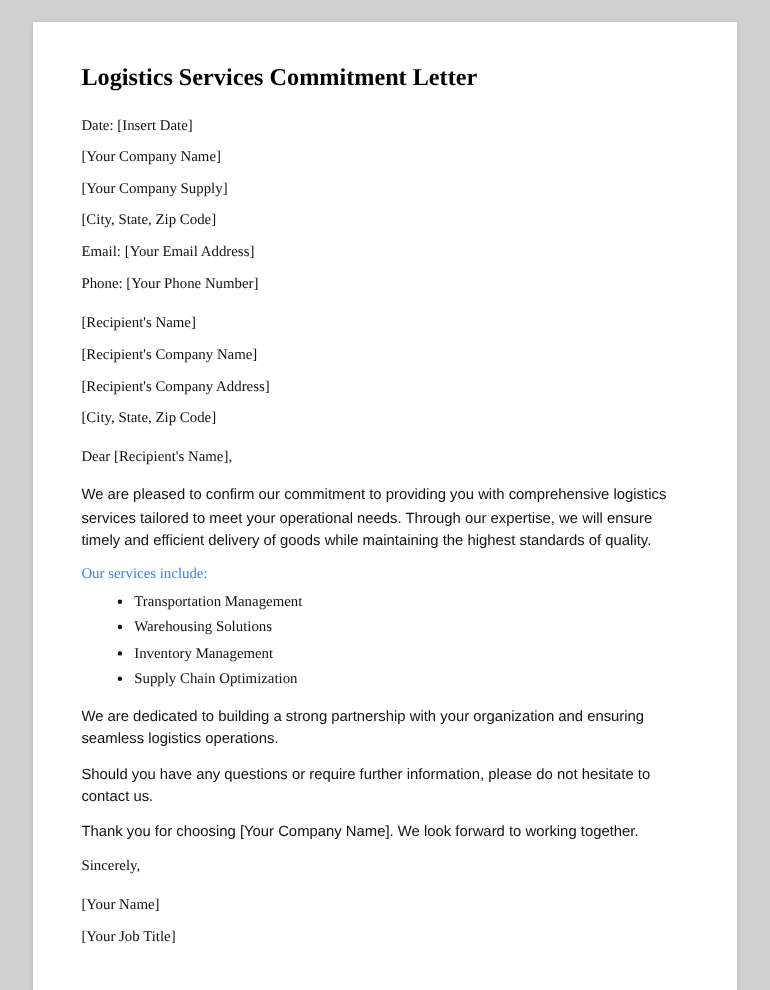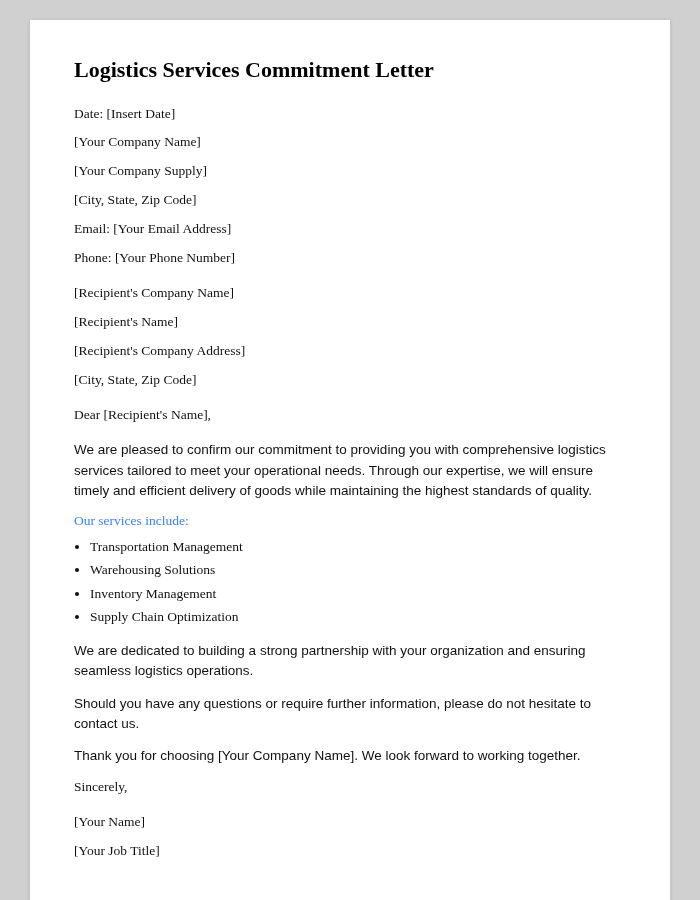--- a/index.html
+++ b/index.html
@@ -57,21 +57,21 @@
 
     .services-label {
       font-size: 13.5px;
       margin-bottom: 8px;
       font-family: Liberation Serif, serif;
       color: #3b82f6;
     }
 
     .services-list {
       list-style: disc;
-      margin-left: 16px;
+      margin-left: 48px;
       margin-bottom: 14px;
     }
 
     .services-list li {
       font-size: 13.5px;
       font-family: Georgia, 'Times New Roman', serif;
       color: #111;
       margin-bottom: 3px;
       line-height: 1.5;
     }
@@ -96,22 +96,22 @@
     <div class="field-line">[Your Company Name]</div>
     <div class="field-line">[Your Company Supply]</div>
     <div class="field-line">[City, State, Zip Code]</div>
     <div class="field-line">Email: [Your Email Address]</div>
     <div class="field-line">Phone: [Your Phone Number]</div>
   </div>
 
   <div class="spacer"></div>
 
   <div>
+    <div class="field-line">[Recipient's Name]</div>
     <div class="field-line">[Recipient's Company Name]</div>
-    <div class="field-line">[Recipient's Name]</div>
     <div class="field-line">[Recipient's Company Address]</div>
     <div class="field-line">[City, State, Zip Code]</div>
   </div>
 
   <div class="spacer"></div>
 
   <div class="field-line">Dear [Recipient's Name],</div>
 
   <div class="spacer"></div>
 

